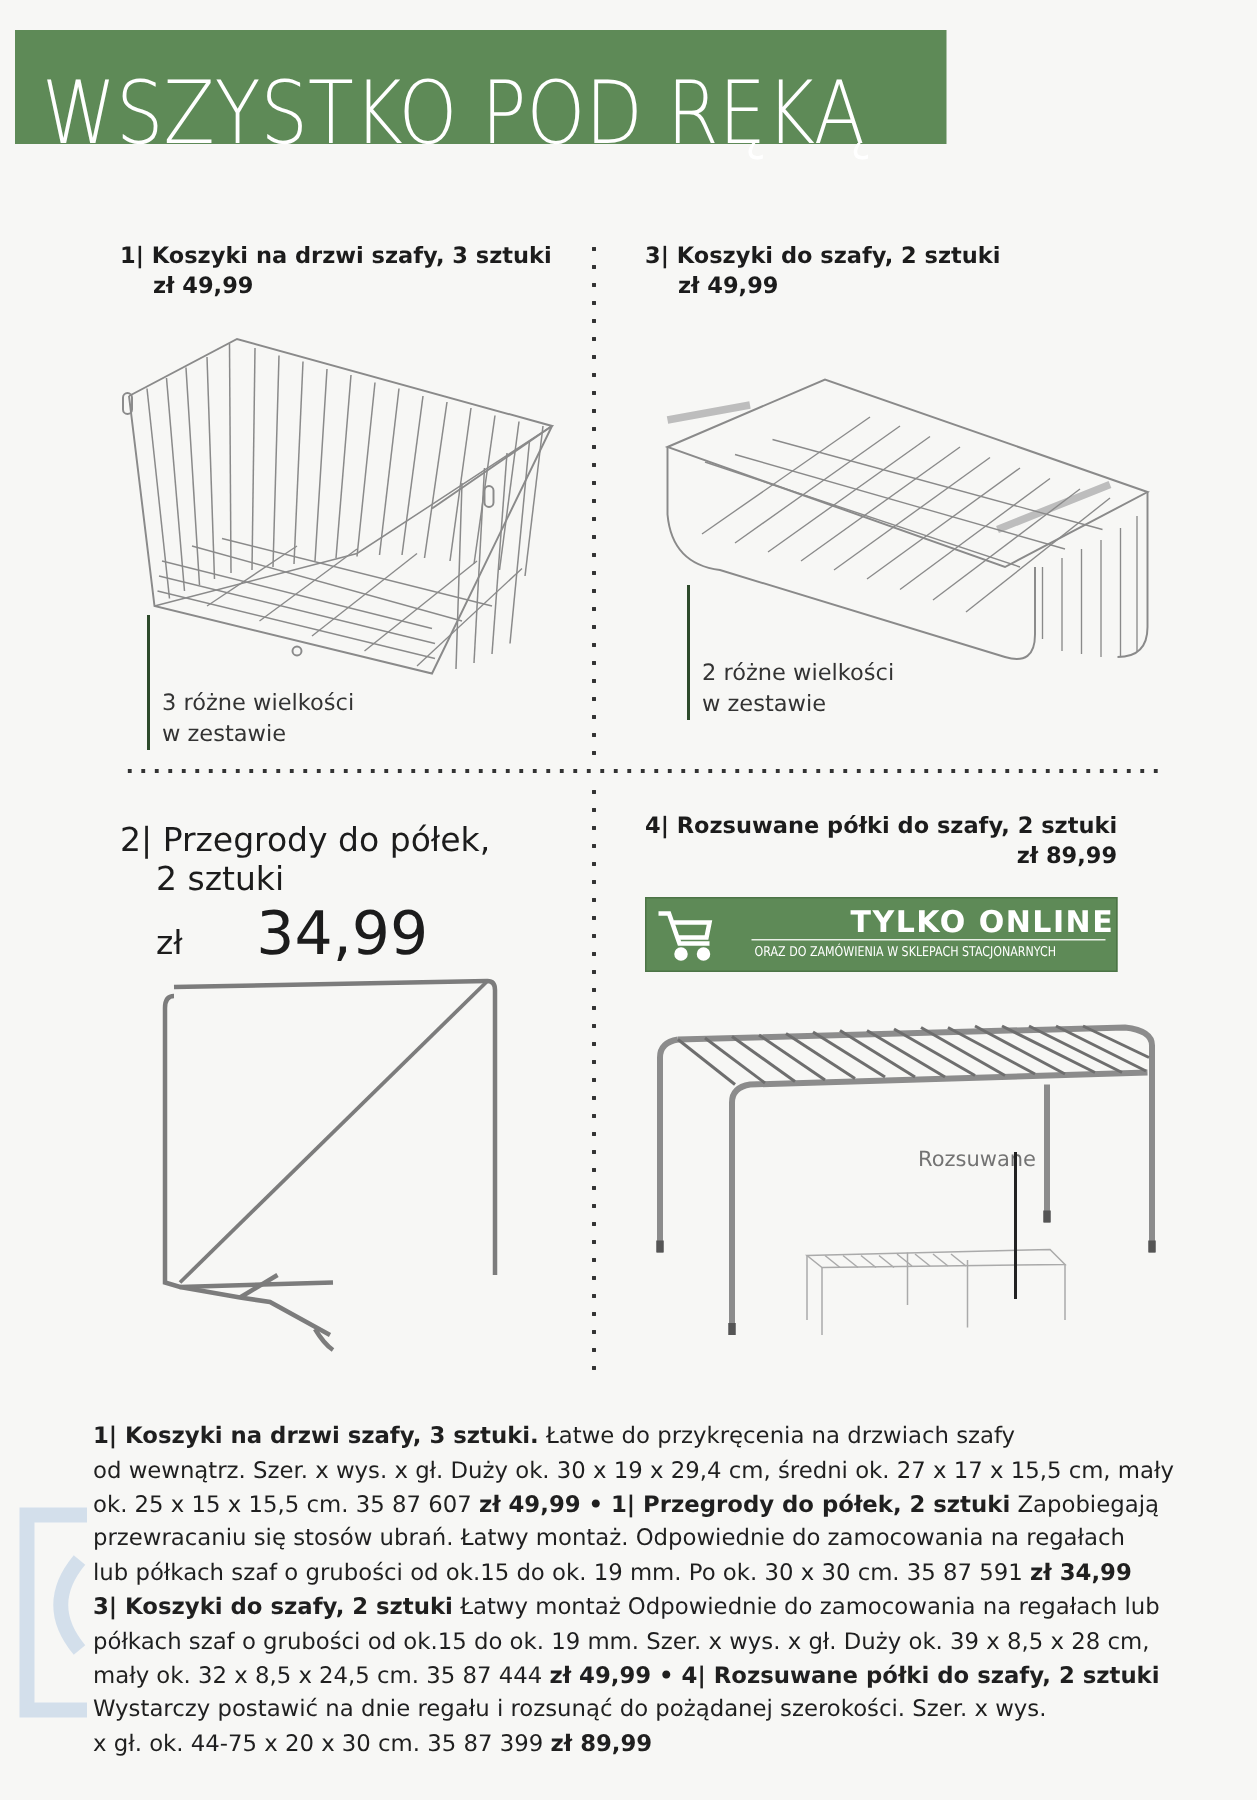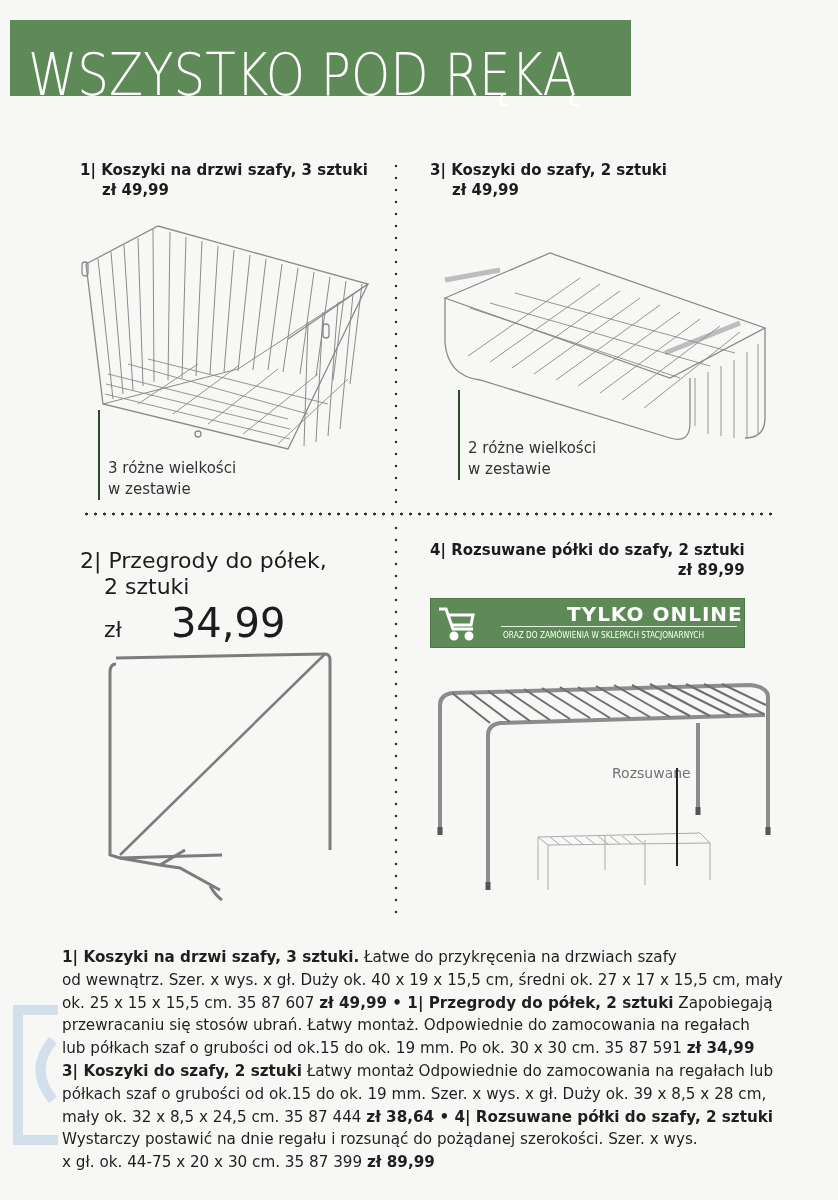--- a/index.html
+++ b/index.html
@@ -253,22 +253,22 @@
 
 <div class="watermark">
   <svg width="60" height="150" viewBox="0 0 60 150" fill="none" stroke="#6c9bd1" stroke-width="10">
     <path d="M50 10 L10 10 L10 140 L50 140"></path>
     <path d="M45 40 Q20 70 45 100"></path>
   </svg>
 </div>
 
 <div class="desc" id="desc">
     <span class="line"><b>1| Koszyki na drzwi szafy, 3 sztuki.</b><span> Łatwe do przykręcenia na drzwiach szafy</span></span>
-    <span class="line"><span>od wewnątrz. Szer. x wys. x gł. Duży ok. 40 x 19 x 15,5 cm, średni ok. 27 x 17 x 15,5 cm, mały</span></span>
+    <span class="line"><span>od wewnątrz. Szer. x wys. x gł. Duży ok. 30 x 19 x 29,4 cm, średni ok. 27 x 17 x 15,5 cm, mały</span></span>
     <span class="line"><span>ok. 25 x 15 x 15,5 cm. 35 87 607 </span><b>zł 49,99 • 1| Przegrody do półek, 2 sztuki</b><span> Zapobiegają</span></span>
     <span class="line"><span>przewracaniu się stosów ubrań. Łatwy montaż. Odpowiednie do zamocowania na regałach</span></span>
     <span class="line"><span>lub półkach szaf o grubości od ok.15 do ok. 19 mm. Po ok. 30 x 30 cm. 35 87 591 </span><b>zł 34,99</b></span>
     <span class="line"><b>3| Koszyki do szafy, 2 sztuki</b><span> Łatwy montaż Odpowiednie do zamocowania na regałach lub</span></span>
     <span class="line"><span>półkach szaf o grubości od ok.15 do ok. 19 mm. Szer. x wys. x gł. Duży ok. 39 x 8,5 x 28 cm,</span></span>
-    <span class="line"><span>mały ok. 32 x 8,5 x 24,5 cm. 35 87 444 </span><b>zł 38,64 • 4| Rozsuwane półki do szafy, 2 sztuki</b></span>
+    <span class="line"><span>mały ok. 32 x 8,5 x 24,5 cm. 35 87 444 </span><b>zł 49,99 • 4| Rozsuwane półki do szafy, 2 sztuki</b></span>
     <span class="line"><span>Wystarczy postawić na dnie regału i rozsunąć do pożądanej szerokości. Szer. x wys.</span></span>
     <span class="line"><span>x gł. ok. 44-75 x 20 x 30 cm. 35 87 399 </span><b>zł 89,99</b></span>
   </div>
 
 </body></html>

